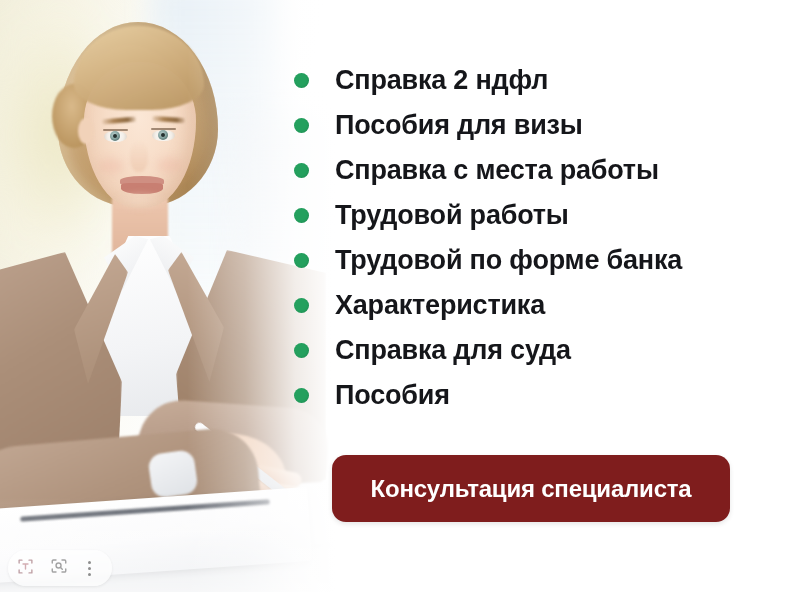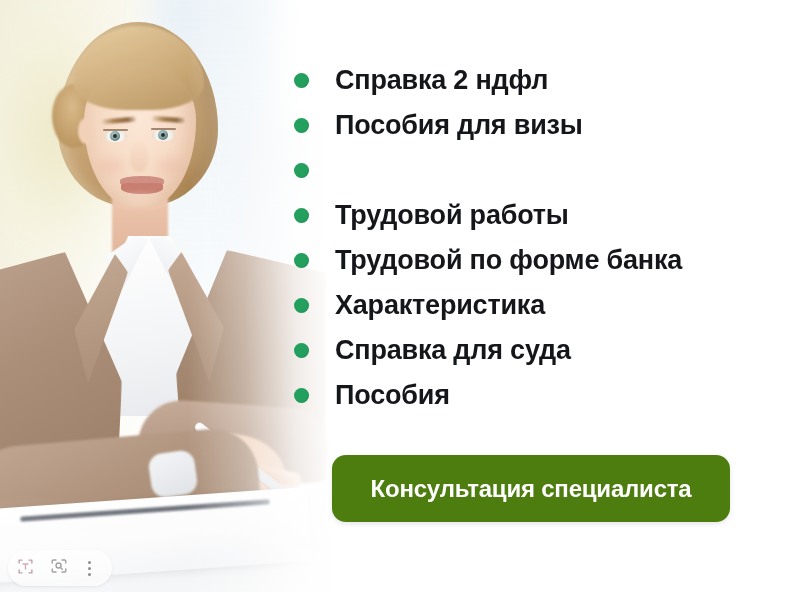--- a/index.html
+++ b/index.html
@@ -164,21 +164,21 @@
   
   .list{position:absolute;left:294px;top:58px;width:470px;}
   .li{display:flex;align-items:center;height:45px;}
   .dot{width:15px;height:15px;border-radius:50%;background:#24a05e;flex:0 0 auto;
     box-shadow:inset -1px -1px 2px rgba(0,0,0,.08);}
   .li-text{margin-left:26px;font-size:27px;font-weight:bold;color:#15161a;
     letter-spacing:-.2px;white-space:nowrap;line-height:1;}
 
   
   .cta{position:absolute;left:332px;top:455px;width:398px;height:67px;
-    background:#4d7c0f;border-radius:14px;border:none;cursor:pointer;
+    background:#7f1d1d;border-radius:14px;border:none;cursor:pointer;
     display:flex;align-items:center;justify-content:center;
     box-shadow:0 2px 5px rgba(0,0,0,.10);}
   .cta-label{color:#ffffff;font-size:24px;font-weight:bold;letter-spacing:-.2px;
     white-space:nowrap;}
 
   
   .watermark{position:absolute;left:638px;top:527px;font-size:41px;font-weight:bold;
     color:rgba(255,255,255,.82);letter-spacing:-1.5px;line-height:1;
     text-shadow:0 1px 2px rgba(0,0,0,.10),0 0 1px rgba(150,150,150,.35);
     -webkit-text-stroke:.6px rgba(205,205,205,.5);pointer-events:none;}
@@ -259,20 +259,21 @@
     <div class="li">
       <span class="dot"></span>
       <span class="li-text">Справка 2 ндфл</span>
     </div>
     <div class="li">
       <span class="dot"></span>
       <span class="li-text">Пособия для визы</span>
     </div>
     <div class="li">
       <span class="dot"></span>
+      <span class="li-text">Справка с места работы</span>
     </div>
     <div class="li">
       <span class="dot"></span>
       <span class="li-text">Трудовой работы</span>
     </div>
     <div class="li">
       <span class="dot"></span>
       <span class="li-text">Трудовой по форме банка</span>
     </div>
     <div class="li">

